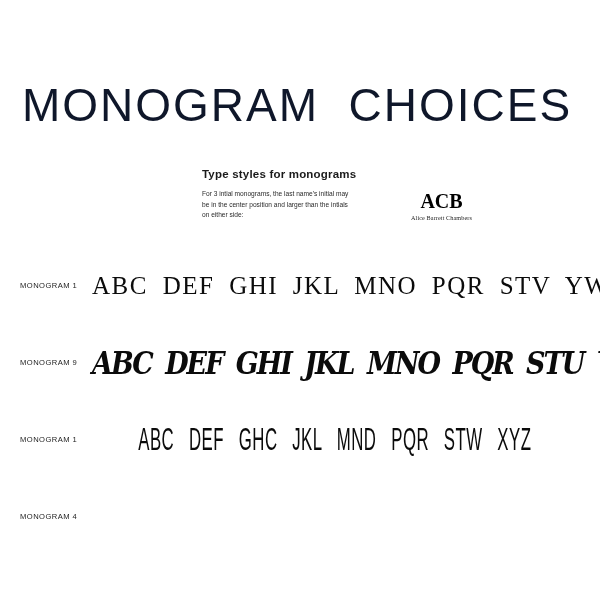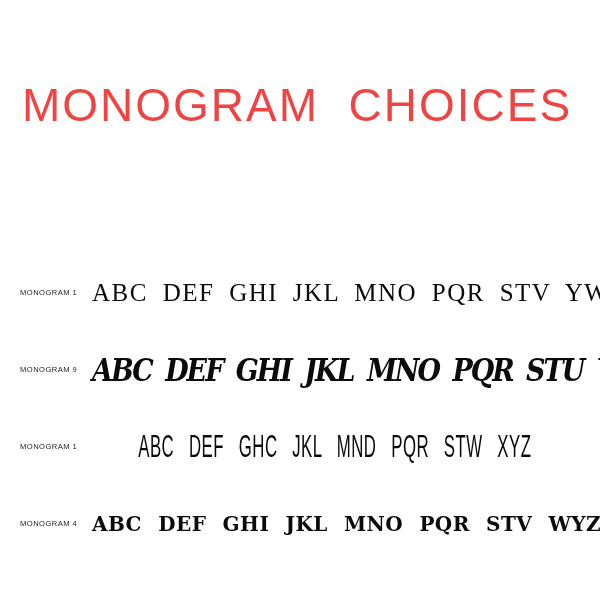--- a/index.html
+++ b/index.html
@@ -27,21 +27,21 @@
   .title {
     position: absolute;
     top: 78px;
     left: 0;
     width: 594px;
     text-align: center;
     font-family: "Liberation Sans", sans-serif;
     font-size: 46px;
     letter-spacing: 2px;
     font-weight: 300;
-    color: #ef4444;
+    color: #0f172a;
     white-space: pre;
   }
 
   
   .intro {
     position: absolute;
     top: 168px;
     left: 202px;
     width: 270px;
   }
@@ -80,21 +80,21 @@
     font-family: "Liberation Serif", serif;
     font-size: 6.2px;
     color: #1d1d1d;
     margin-top: 3px;
     letter-spacing: .1px;
   }
 
   
   .rows {
     position: absolute;
-    top: 254px;
+    top: 247px;
     left: 0;
     width: 572px;
   }
   .row {
     position: relative;
     height: 77px;
     display: flex;
     align-items: center;
   }
   .row-label {
@@ -153,37 +153,46 @@
     font-weight: 700;
   }
 </style>
 </head>
 <body>
 
 <div class="page">
 
   <div class="title">MONOGRAM  CHOICES</div>
 
+  <div class="intro">
+    <div class="intro-heading">Type styles for monograms</div>
+    <div class="intro-body">
+      <div class="intro-text">For 3 intial monograms, the last name's initial may be in the center position and larger than the intials on either side:</div>
+      <div class="sample-mono">
+        <div class="letters">ACB</div>
+        <div class="names">Alice Barrett Chambers</div>
+      </div>
+    </div>
+  </div>
 
   <div class="rows">
 
     <div class="row style-1">
       <div class="row-label">MONOGRAM 1</div>
       <div class="row-sample">ABC DEF GHI JKL MNO PQR STV YWZ</div>
     </div>
 
     <div class="row style-2">
       <div class="row-label">MONOGRAM 9</div>
       <div class="row-sample">ABC DEF GHI JKL MNO PQR STU VWZ</div>
     </div>
 
     <div class="row style-5">
       <div class="row-label">MONOGRAM 1</div>
       <div class="row-sample">ABC DEF GHC JKL MND PQR STW XYZ</div>
     </div>
 
     <div class="row style-6">
       <div class="row-label">MONOGRAM 4</div>
-      <div class="row-sample">ABC DEF GHI JKL MNO PQR STV WYZ</div>
     </div>
 
   </div>
 </div>
 
 </body></html>

